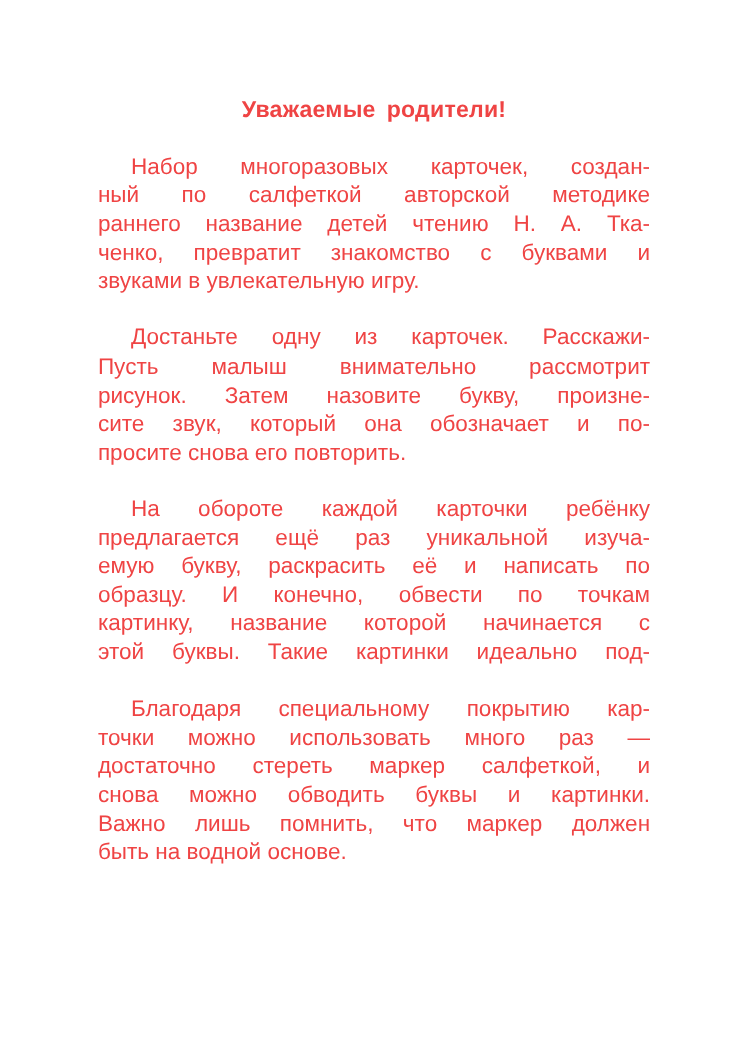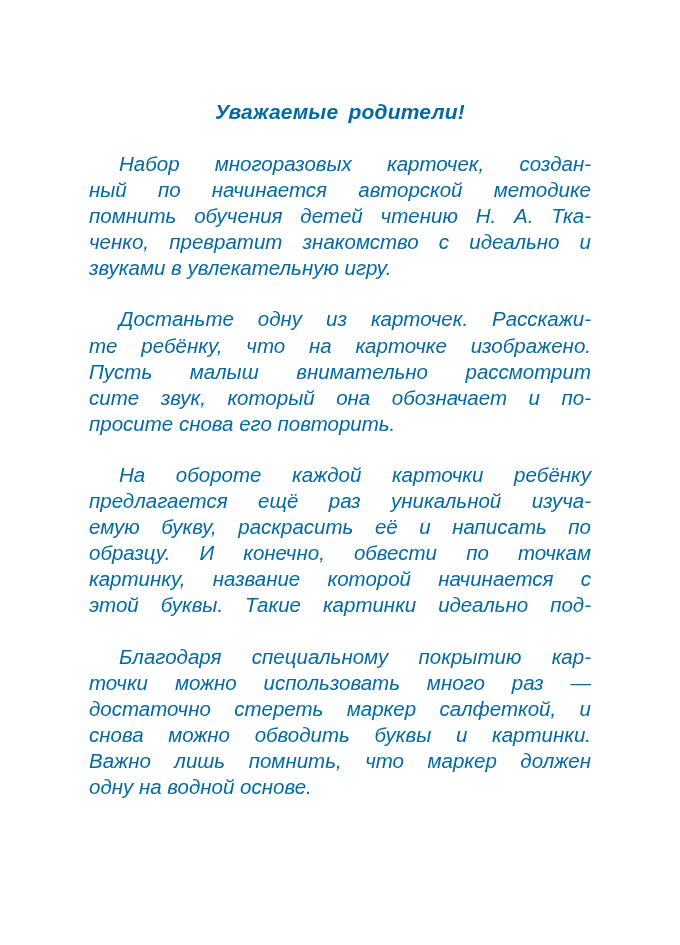--- a/index.html
+++ b/index.html
@@ -1,58 +1,58 @@
 <!DOCTYPE html>
 <html><head>
 <meta charset="utf-8">
 <style>
   html, body { margin:0; padding:0; background:#ffffff; }
   body { width:680px; height:945px; position:relative; overflow:hidden; }
-  .page { position:absolute; left:89px; top:98px; width:502px; color:#0369a1;
-          font-family:"Liberation Sans", sans-serif;font-style:italic; }
+  .page { position:absolute; left:89px; top:86px; width:502px; color:#ef4444;
+          font-family:"Liberation Sans", sans-serif; }
   .title { font-weight:bold; font-size:21px; text-align:center; word-spacing:4px;
            line-height:28px; margin:0 0 19px 0; letter-spacing:0.2px; }
   .para { font-size:20.5px; line-height:26.1px; margin:0; }
   .line { display:block; text-align:justify; text-align-last:justify; white-space:nowrap;
           height:26.1px; }
   .line.last { text-align-last:left; }
   .line.first { text-indent:30px;margin-top:25px; }
 </style>
 </head>
 <body>
 
 <div class="page">
   <h1 class="title">Уважаемые родители!</h1>
 
   <div class="para">
     <span class="line first">Набор многоразовых карточек, создан-</span>
-    <span class="line">ный по начинается авторской методике</span>
-    <span class="line">помнить обучения детей чтению Н. А. Тка-</span>
-    <span class="line">ченко, превратит знакомство с идеально и</span>
+    <span class="line">ный по салфеткой авторской методике</span>
+    <span class="line">раннего название детей чтению Н. А. Тка-</span>
+    <span class="line">ченко, превратит знакомство с буквами и</span>
     <span class="line last">звуками в увлекательную игру.</span>
   </div>
 
   <div class="para">
     <span class="line first">Достаньте одну из карточек. Расскажи-</span>
-    <span class="line">те ребёнку, что на карточке изображено.</span>
     <span class="line">Пусть малыш внимательно рассмотрит</span>
+    <span class="line">рисунок. Затем назовите букву, произне-</span>
     <span class="line">сите звук, который она обозначает и по-</span>
     <span class="line last">просите снова его повторить.</span>
   </div>
 
   <div class="para">
     <span class="line first">На обороте каждой карточки ребёнку</span>
     <span class="line">предлагается ещё раз уникальной изуча-</span>
     <span class="line">емую букву, раскрасить её и написать по</span>
     <span class="line">образцу. И конечно, обвести по точкам</span>
     <span class="line">картинку, название которой начинается с</span>
     <span class="line">этой буквы. Такие картинки идеально под-</span>
   </div>
 
   <div class="para">
     <span class="line first">Благодаря специальному покрытию кар-</span>
     <span class="line">точки можно использовать много раз —</span>
     <span class="line">достаточно стереть маркер салфеткой, и</span>
     <span class="line">снова можно обводить буквы и картинки.</span>
     <span class="line">Важно лишь помнить, что маркер должен</span>
-    <span class="line last">одну на водной основе.</span>
+    <span class="line last">быть на водной основе.</span>
   </div>
 </div>
 
 </body></html>

